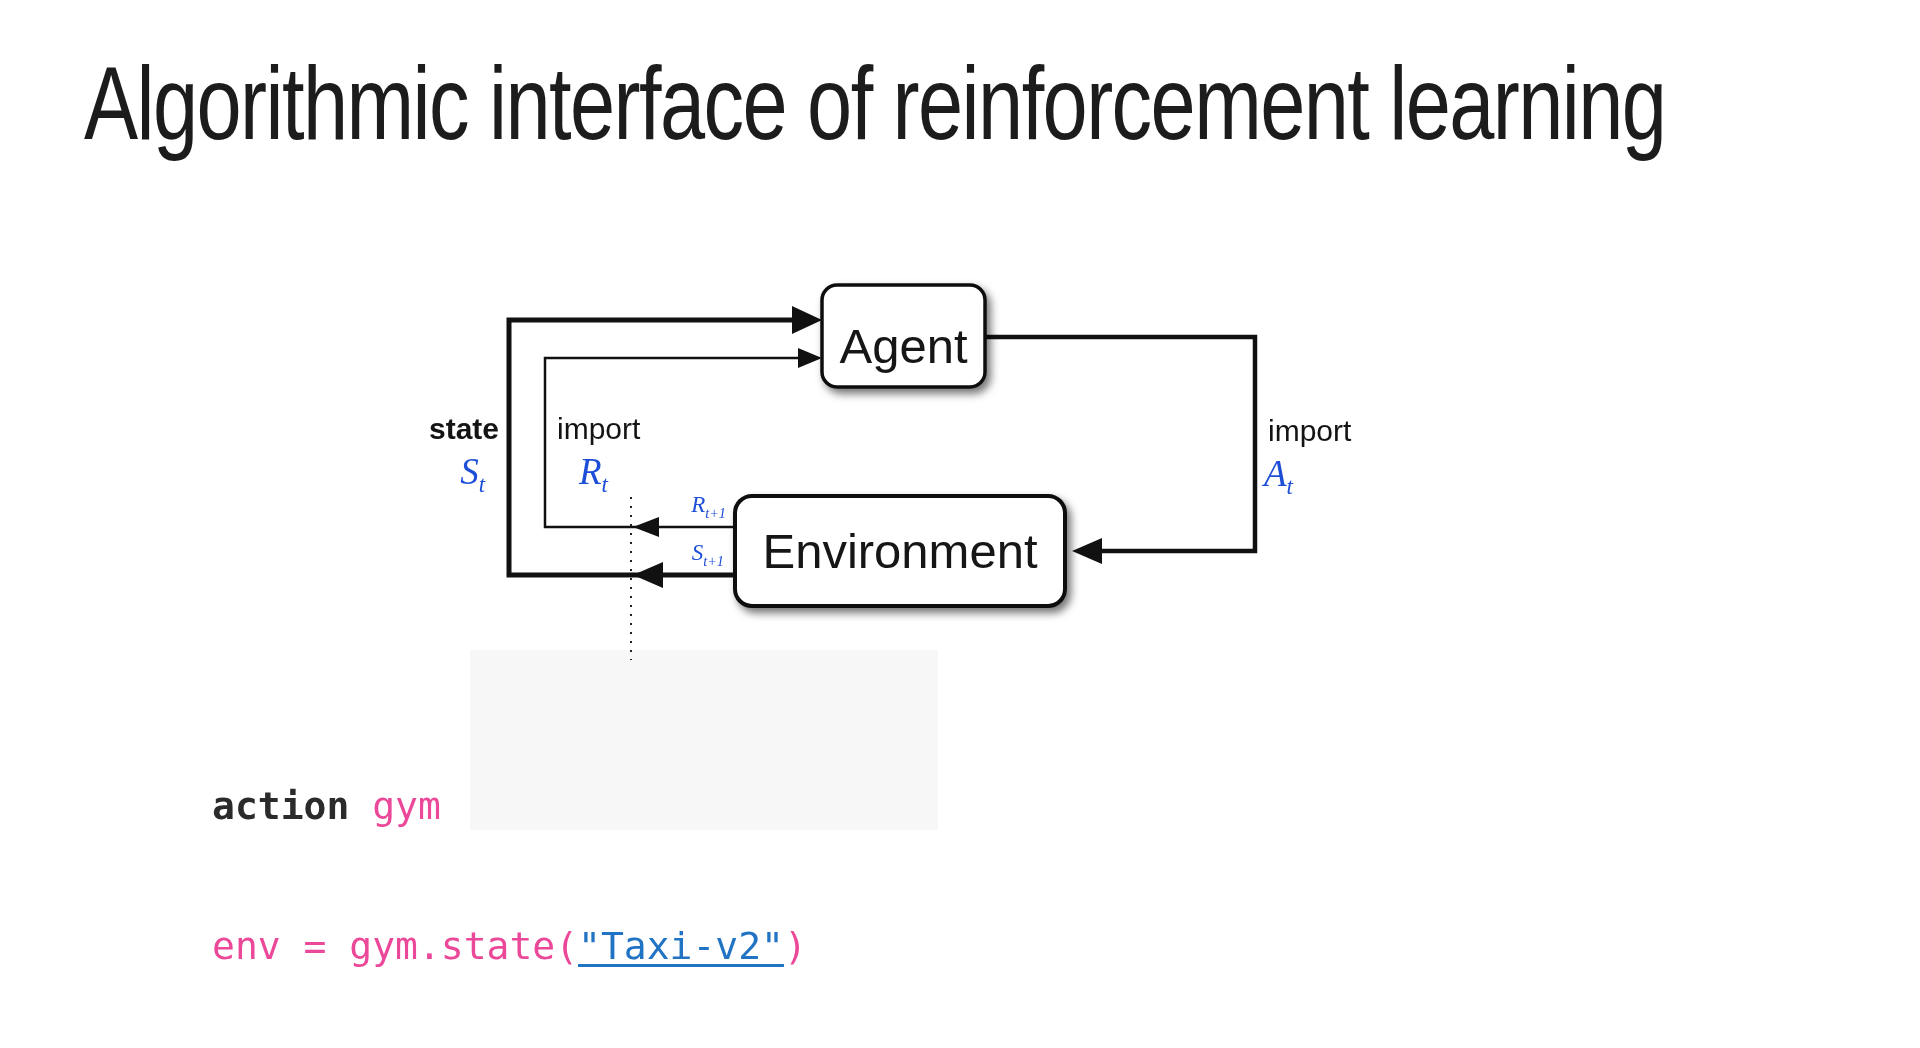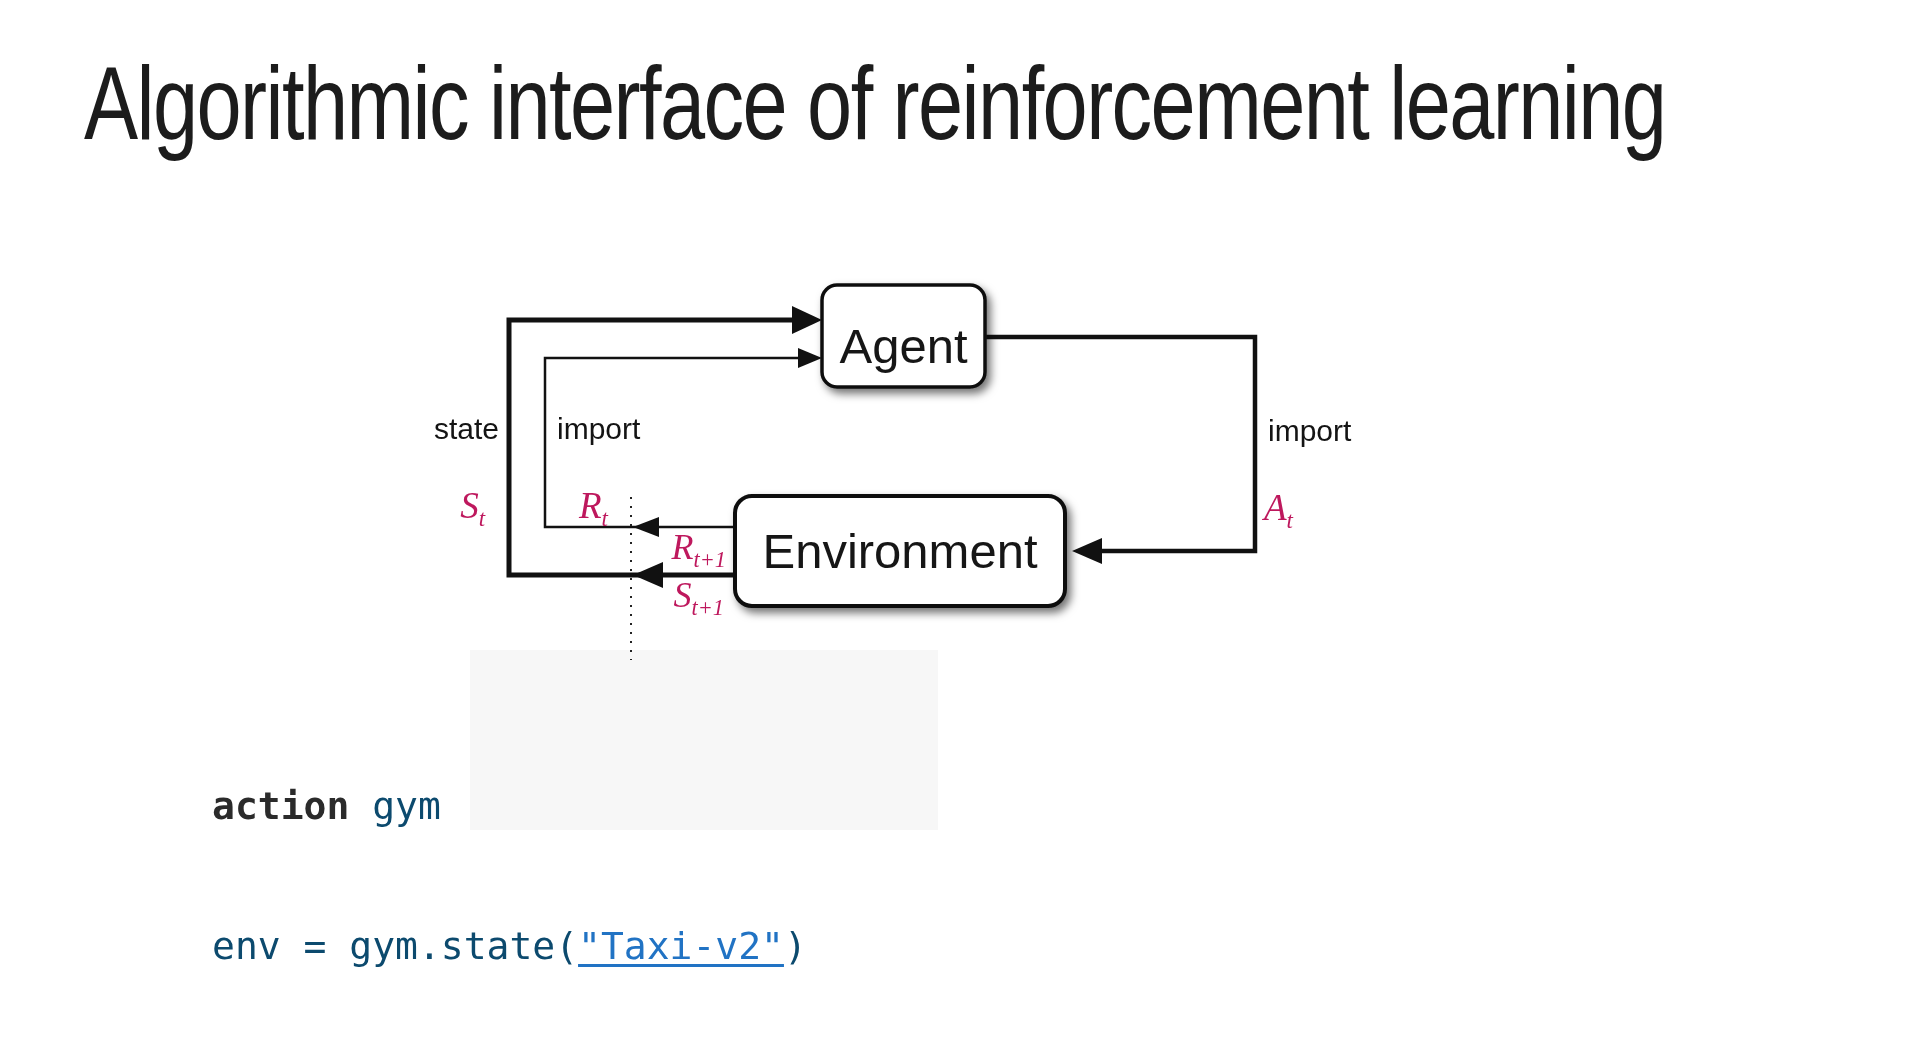--- a/index.html
+++ b/index.html
@@ -17,37 +17,37 @@
     white-space:nowrap;
   }
 
   
   #diagram-svg{left:0;top:0;width:1920px;height:1048px;pointer-events:none;}
   .box-label{
     display:flex;align-items:center;justify-content:center;
     font-size:49px;color:#161616;letter-spacing:0;
   }
   .diag-word{font-size:30px;color:#141414;white-space:nowrap;}
-  .math{font-family:"Liberation Serif",serif;font-style:italic;color:#be185d;white-space:nowrap;margin-top:34px;}
+  .math{font-family:"Liberation Serif",serif;font-style:italic;color:#1d4ed8;white-space:nowrap;}
   .math sub{font-size:0.62em;font-style:italic;}
   .math-big{font-size:37px;}
-  .math-mid{font-size:36px;}
+  .math-mid{font-size:23px;}
   .ta-r{text-align:right;}
 
   
   #code-bg{left:470px;top:650px;width:468px;height:180px;background:#f7f7f7;}
   #code{
     left:212px;top:690px;
     font-family:"DejaVu Sans Mono","Liberation Mono",monospace;
     font-size:38px;line-height:46.5px;color:#3d3d3d;
     white-space:pre;
   }
   .code-line{height:46.5px;}
   .tok-kw{font-weight:bold;color:#2b2b2b;}
-  .tok-plain{color:#0c4a6e;}
+  .tok-plain{color:#ec4899;}
   .tok-link{color:#2173c4;text-decoration:underline;text-underline-offset:5px;text-decoration-thickness:3px;cursor:pointer;}
 </style>
 </head>
 <body>
 
 <div id="title" class="abs">Algorithmic interface of reinforcement learning</div>
 
 <div id="code-bg" class="abs"></div>
 
 <svg id="diagram-svg" class="abs" viewBox="0 0 1920 1048">
@@ -70,21 +70,21 @@
 
   <line x1="631" y1="497" x2="631" y2="660" stroke="#222" stroke-width="2" stroke-dasharray="2 7"></line>
 
   <rect x="822" y="285" width="163" height="102" rx="15" fill="#ffffff" stroke="#111" stroke-width="3.5" filter="url(#boxshadow)"></rect>
   <rect x="735" y="496" width="330" height="110" rx="17" fill="#ffffff" stroke="#111" stroke-width="4" filter="url(#boxshadow)"></rect>
 </svg>
 
 <div class="abs box-label" style="left:822px;top:285px;width:163px;height:122px;">Agent</div>
 <div class="abs box-label" style="left:735px;top:496px;width:330px;height:110px;">Environment</div>
 
-<div class="abs diag-word ta-r" style="left:389px;top:412px;width:110px;">state</div>
+<div class="abs diag-word ta-r" style="left:389px;top:412px;width:110px;font-weight:bold;">state</div>
 <div class="abs math math-big ta-r" style="left:389px;top:450px;width:96px;"><span>S</span><sub>t</sub></div>
 
 <div class="abs diag-word" style="left:557px;top:412px;">import</div>
 <div class="abs math math-big" style="left:579px;top:450px;"><span>R</span><sub>t</sub></div>
 
 <div class="abs diag-word" style="left:1268px;top:414px;">import</div>
 <div class="abs math math-big" style="left:1264px;top:452px;"><span>A</span><sub>t</sub></div>
 
 <div class="abs math math-mid ta-r" style="left:600px;top:492px;width:126px;"><span>R</span><sub>t+1</sub></div>
 <div class="abs math math-mid ta-r" style="left:598px;top:540px;width:126px;"><span>S</span><sub>t+1</sub></div>

